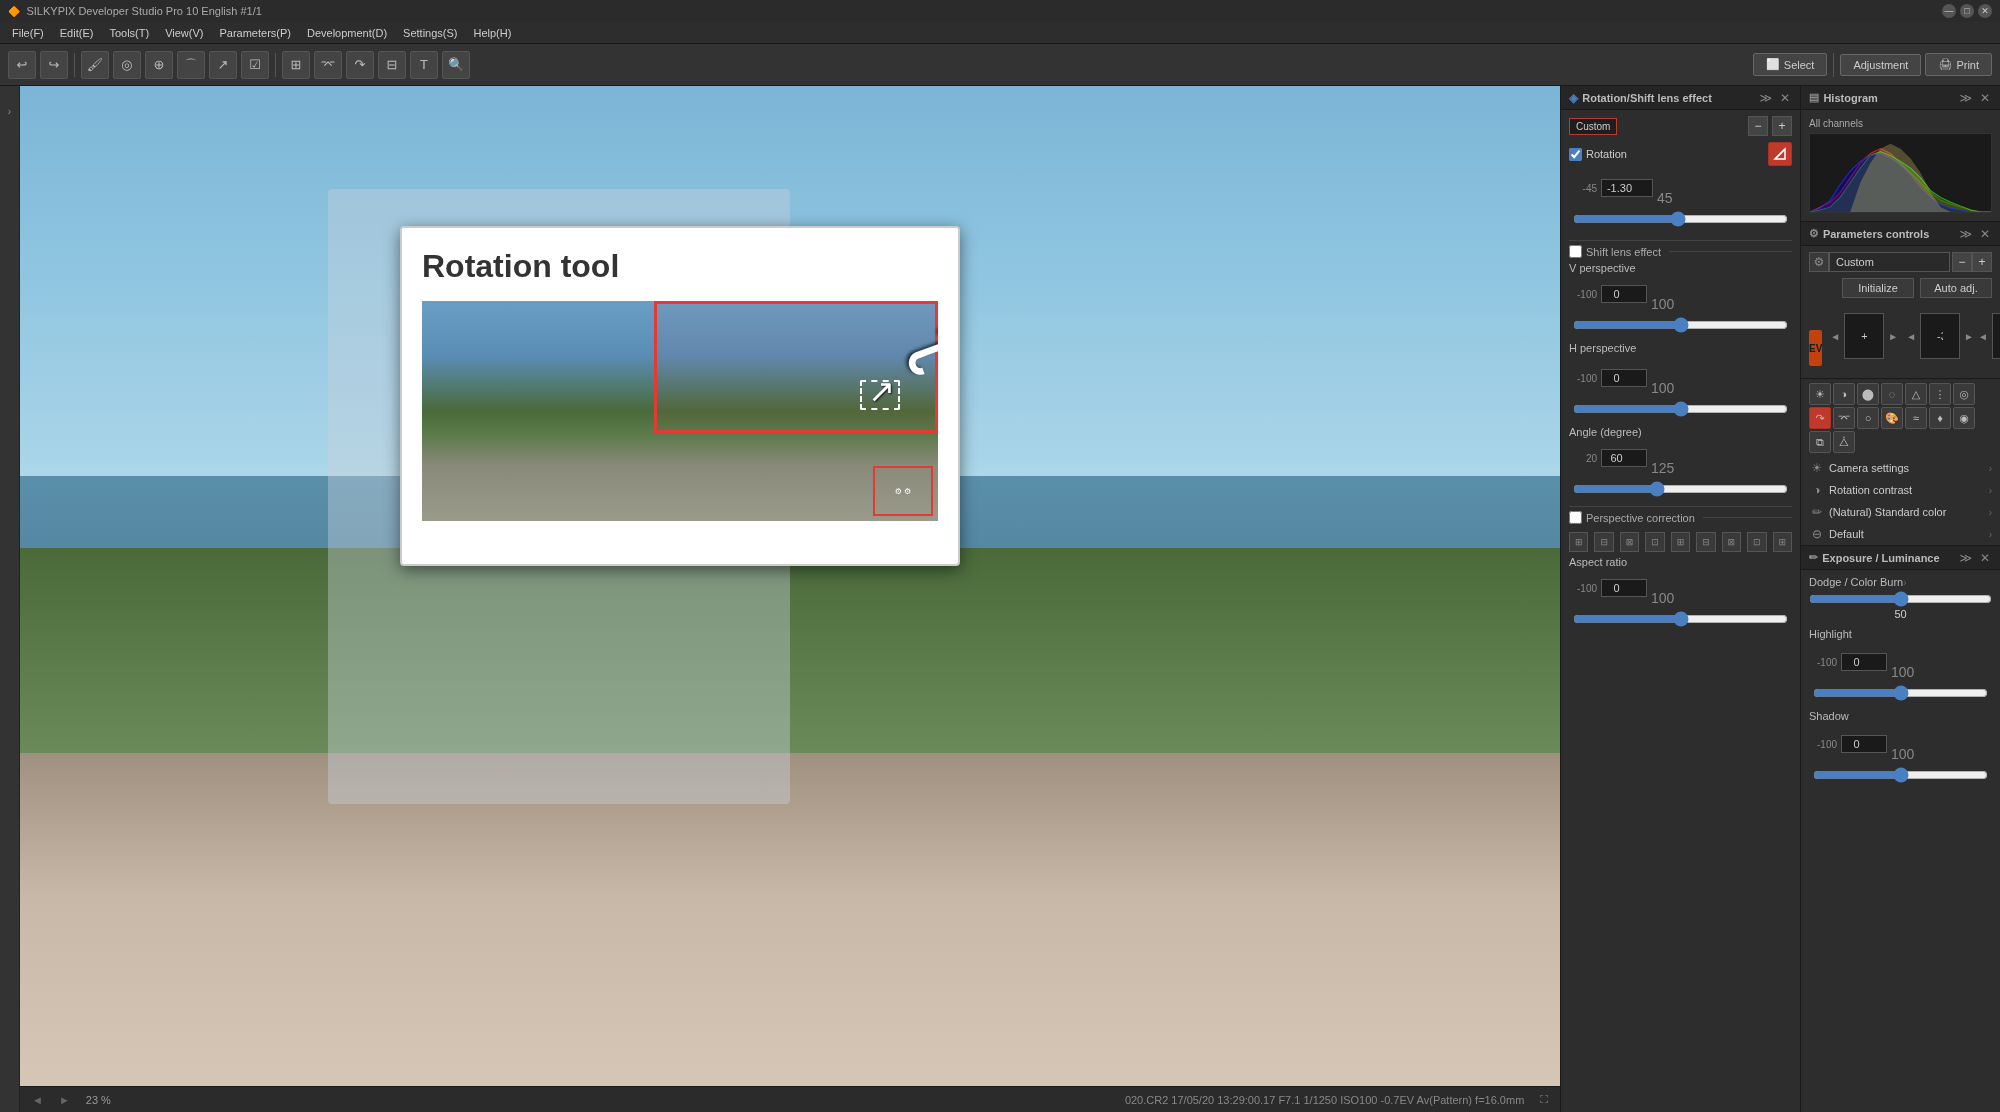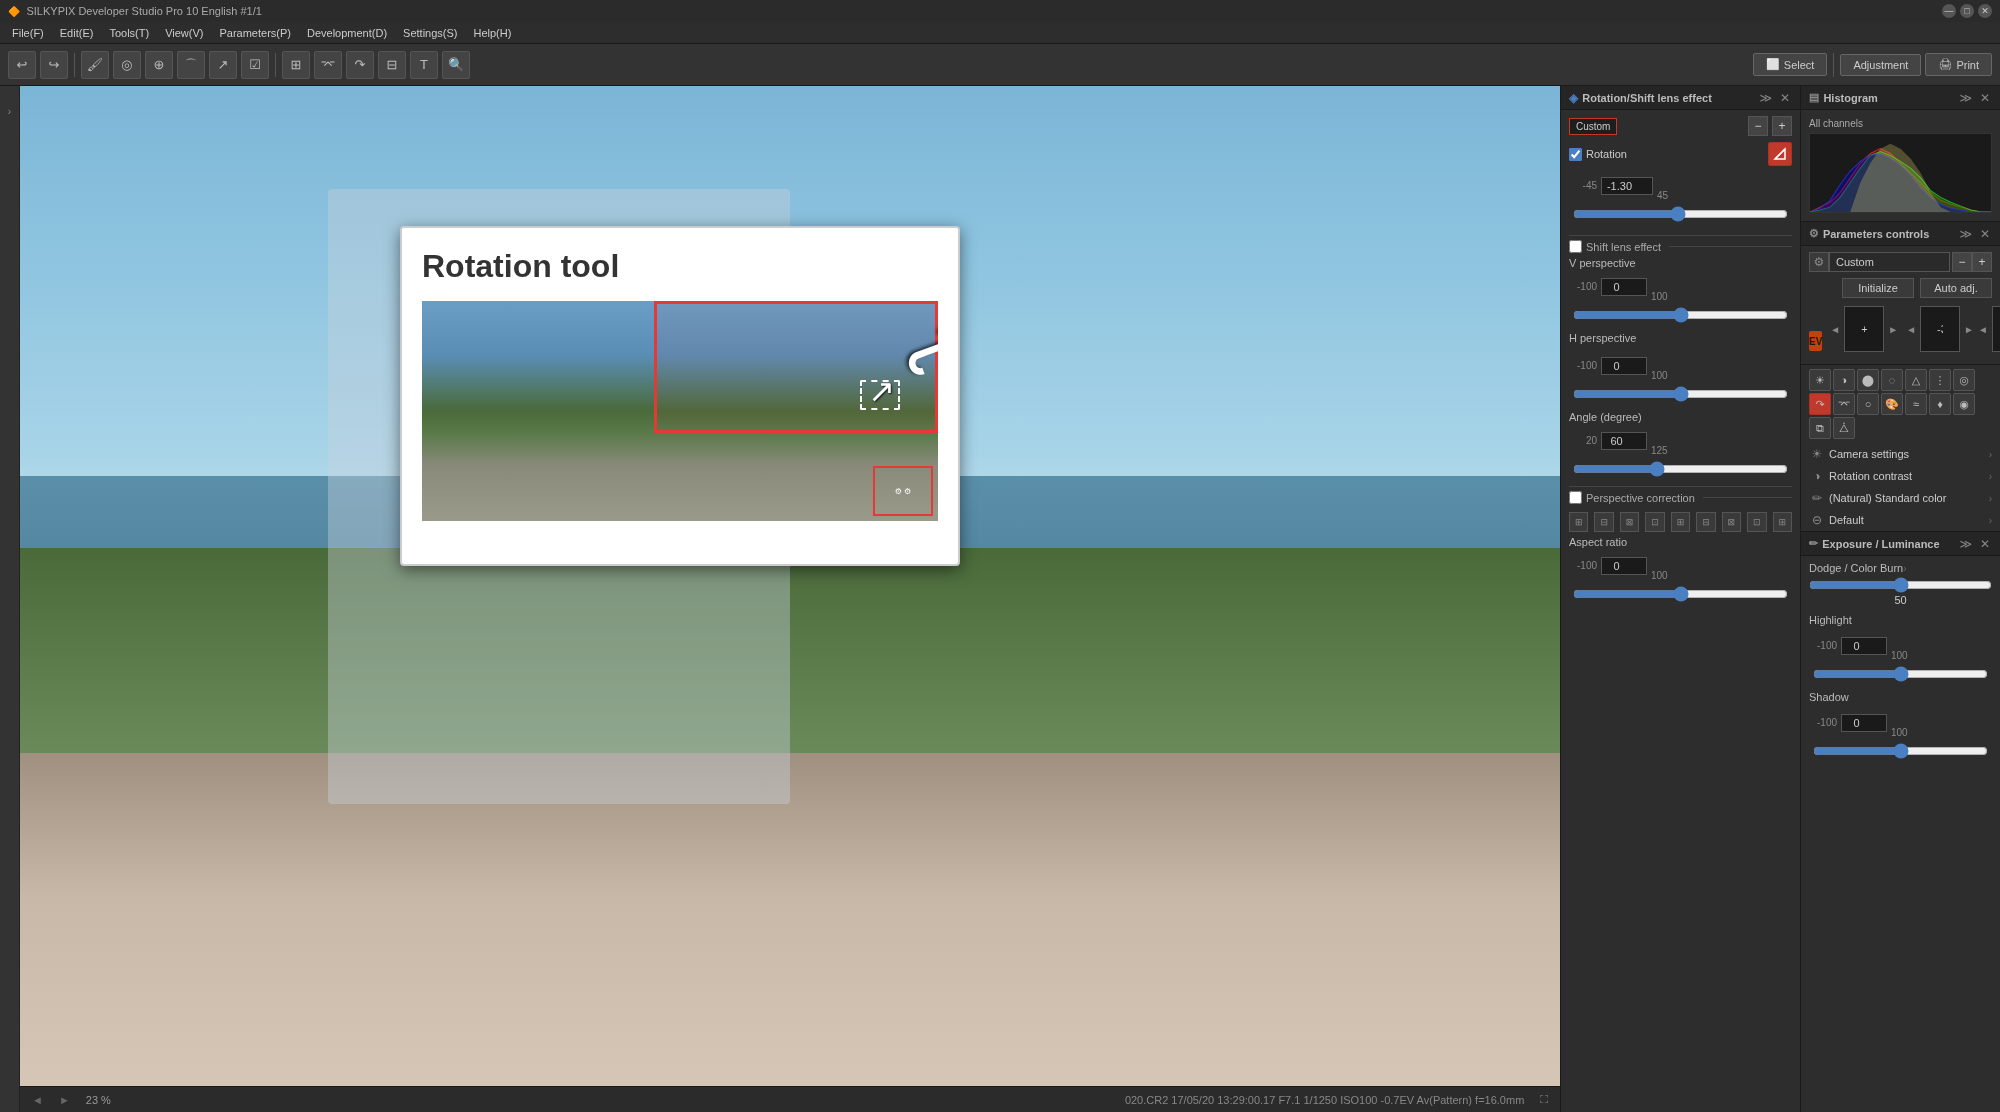--- a/index.html
+++ b/index.html
@@ -51,21 +51,21 @@
     .preset-btn { background: #1e1e1e; border: 1px solid #c0392b; color: #ccc; padding: 2px 6px; font-size: 10px; cursor: pointer; }
     .add-btn { background: #444; border: 1px solid #555; color: #ccc; padding: 2px 6px; font-size: 12px; cursor: pointer; width: 20px; height: 20px; display: flex; align-items: center; justify-content: center; }
 
     .rot-row { display: flex; align-items: center; gap: 4px; margin-bottom: 4px; }
     .rot-checkbox { accent-color: #4a7fc1; }
     .rot-label { color: #ccc; font-size: 11px; flex: 1; }
     .rot-icon-btn { width: 24px; height: 24px; background: #c0392b; border: 1px solid #a93226; color: white; display: flex; align-items: center; justify-content: center; cursor: pointer; font-size: 12px; border-radius: 2px; }
 
     .slider-row { display: flex; align-items: center; gap: 4px; margin-bottom: 6px; }
     .slider-min { color: #888; font-size: 10px; width: 28px; text-align: right; }
-    .slider-max { color: #888; font-size: 10px; width: 28px; margin-top: 20px; }
+    .slider-max { color: #888; font-size: 14px; width: 28px; margin-top: 20px; }
     .slider-val { background: #1a1a1a; border: 1px solid #555; color: #ccc; width: 46px; text-align: center; padding: 2px; font-size: 11px; }
     input[type=range] { width: 100%; accent-color: #4a7fc1; cursor: pointer; height: 14px; }
 
     .section-divider { height: 1px; background: #444; margin: 4px 0; }
     
     .shift-header { display: flex; align-items: center; gap: 4px; margin-bottom: 4px; }
     .shift-title { color: #aaa; font-size: 11px; }
 
     
     #params-panel { border-top: 1px solid #1a1a1a; }
@@ -407,21 +407,21 @@
           <div class="add-btn" style="margin-left:2px;">−</div>
           <div class="add-btn">+</div>
         </div>
 
         <div class="params-init-auto">
           <div class="params-btn">Initialize</div>
           <div class="params-btn">Auto adj.</div>
         </div>
 
         <div style="display:flex;align-items:center;gap:4px;margin-bottom:6px;">
-          <div style="width:20px;height:20px;background:#c2410c;display:flex;align-items:center;justify-content:center;border-radius:2px;margin-top:24px;">
+          <div style="width:20px;height:36px;background:#c2410c;display:flex;align-items:center;justify-content:center;border-radius:2px;margin-top:24px;">
             <span style="font-size:10px;color:#1a1a1a;font-weight:bold;">EV</span>
           </div>
           <div style="flex:1;"></div>
           <span class="arrow-btn">◄</span>
           <input type="text" class="small-val" value="+0.75" style="">
           <span class="arrow-btn">►</span>
           <div style="width:1px;height:16px;background:#555;"></div>
           <span class="arrow-btn">◄</span>
           <input type="text" class="small-val" value="-3.00" style="">
           <span class="arrow-btn">►</span>

